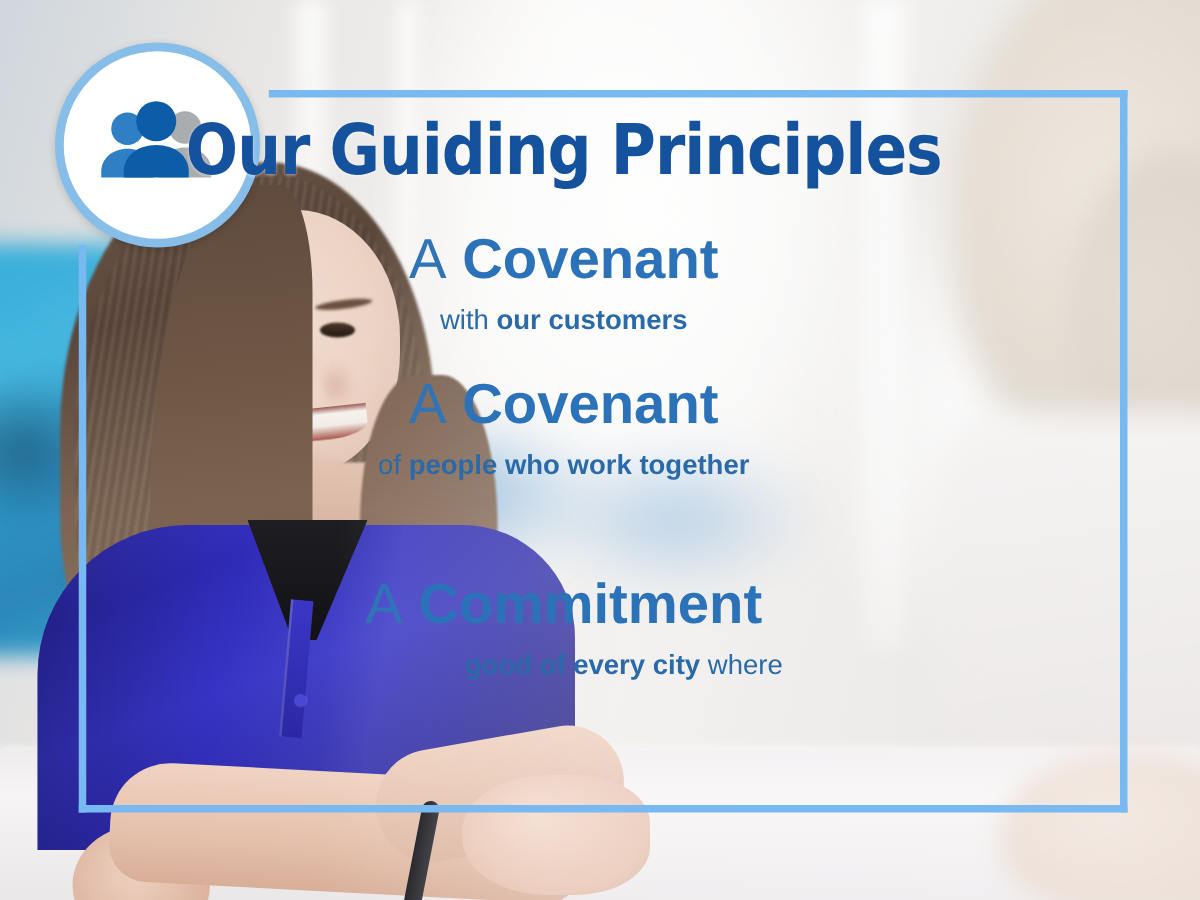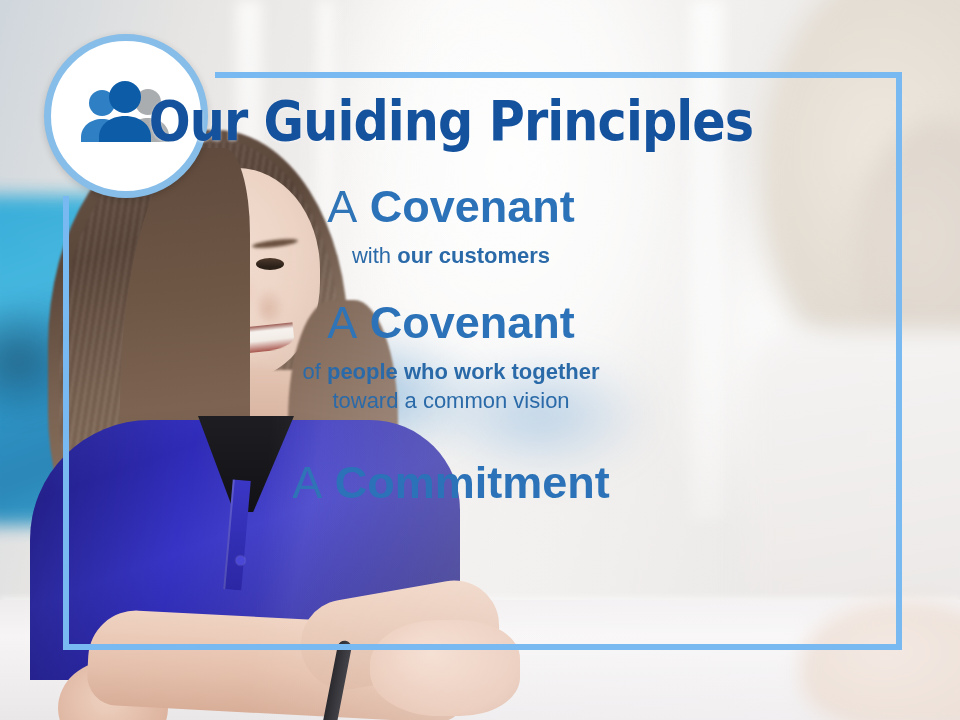--- a/index.html
+++ b/index.html
@@ -266,26 +266,26 @@
     </div>
   </div>
 
   <div class="block b2">
     <div class="head">
       <span class="art">A</span>
       <span>Covenant</span>
     </div>
     <div class="sub">
       <div><span>of </span><b>people who work together</b></div>
-      <div>toward a common vision</div>
     </div>
   </div>
 
   <div class="block b3">
     <div class="head">
       <span class="art">A</span>
       <span>Commitment</span>
     </div>
     <div class="sub">
+      <div><b>good of every city</b><span> where</span></div>
     </div>
   </div>
 
 </div>
 
 </body></html>

